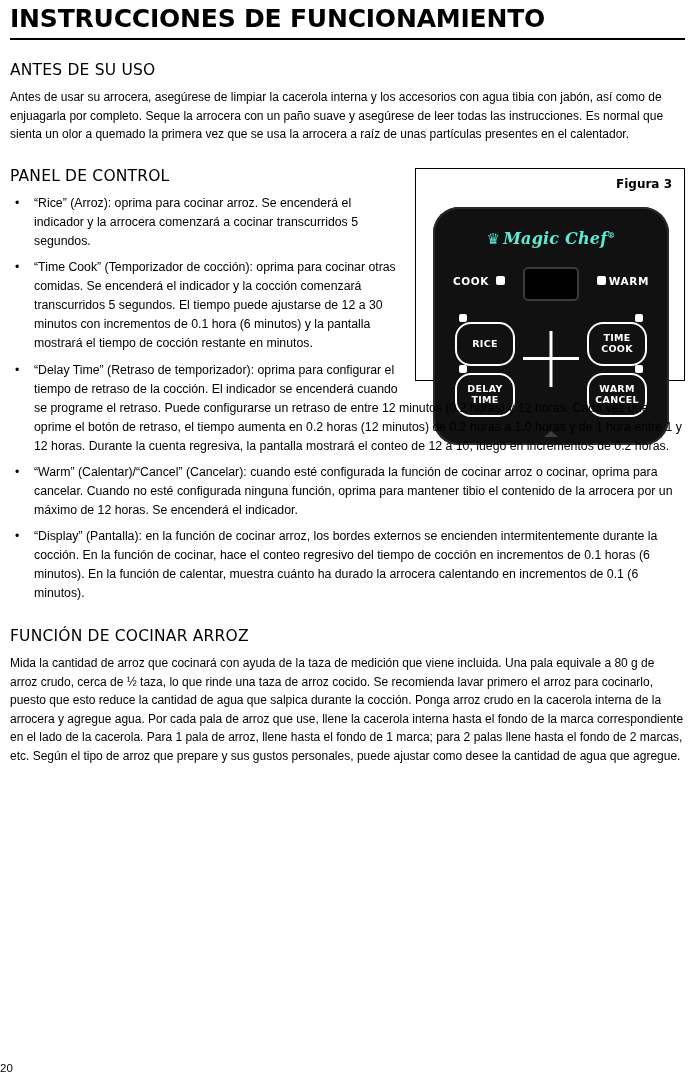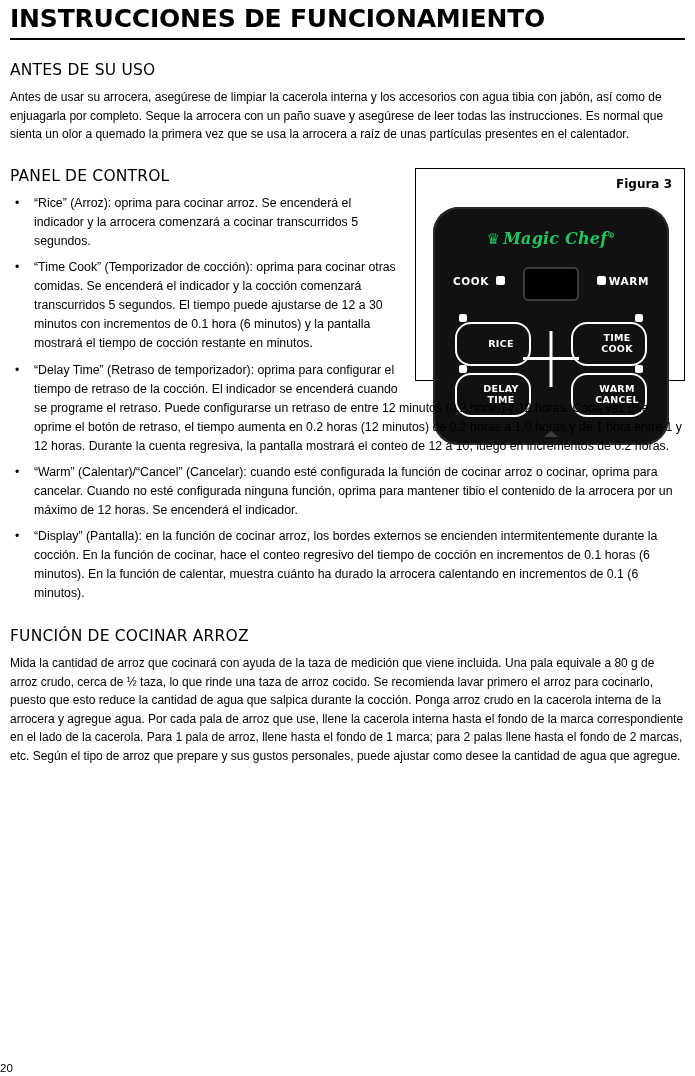--- a/index.html
+++ b/index.html
@@ -102,21 +102,21 @@
     background: #111111;
     border-radius: 26px;
     box-shadow: inset 0 0 0 2px #2a2a2a;
   }
   .brand {
     position: absolute;
     top: 22px;
     left: 0;
     width: 100%;
     text-align: center;
-    color: #22c55e;
+    color: #5eead4;
     font-family: "DejaVu Serif", serif;
     font-size: 16px;
     font-style: italic;
     font-weight: bold;
     letter-spacing: 0.2px;
   }
   .brand .chef-mark {
     font-family: "DejaVu Sans", sans-serif;
     font-style: normal;
     font-size: 15px;
@@ -176,21 +176,20 @@
     color: #ffffff;
     font-family: "DejaVu Sans", sans-serif;
     font-size: 9.5px;
     font-weight: bold;
     display: flex;
     align-items: center;
     justify-content: center;
     text-align: center;
     line-height: 1.15;
     letter-spacing: 0.3px;
-    padding-left: 16px;
   }
   .btn-rice   { top: 115px; left: 22px; }
   .btn-tc     { top: 115px; right: 22px; }
   .btn-delay  { top: 166px; left: 22px; }
   .btn-wc     { top: 166px; right: 22px; }
   .cross-v {
     position: absolute;
     left: 50%;
     top: 124px;
     width: 3px;

